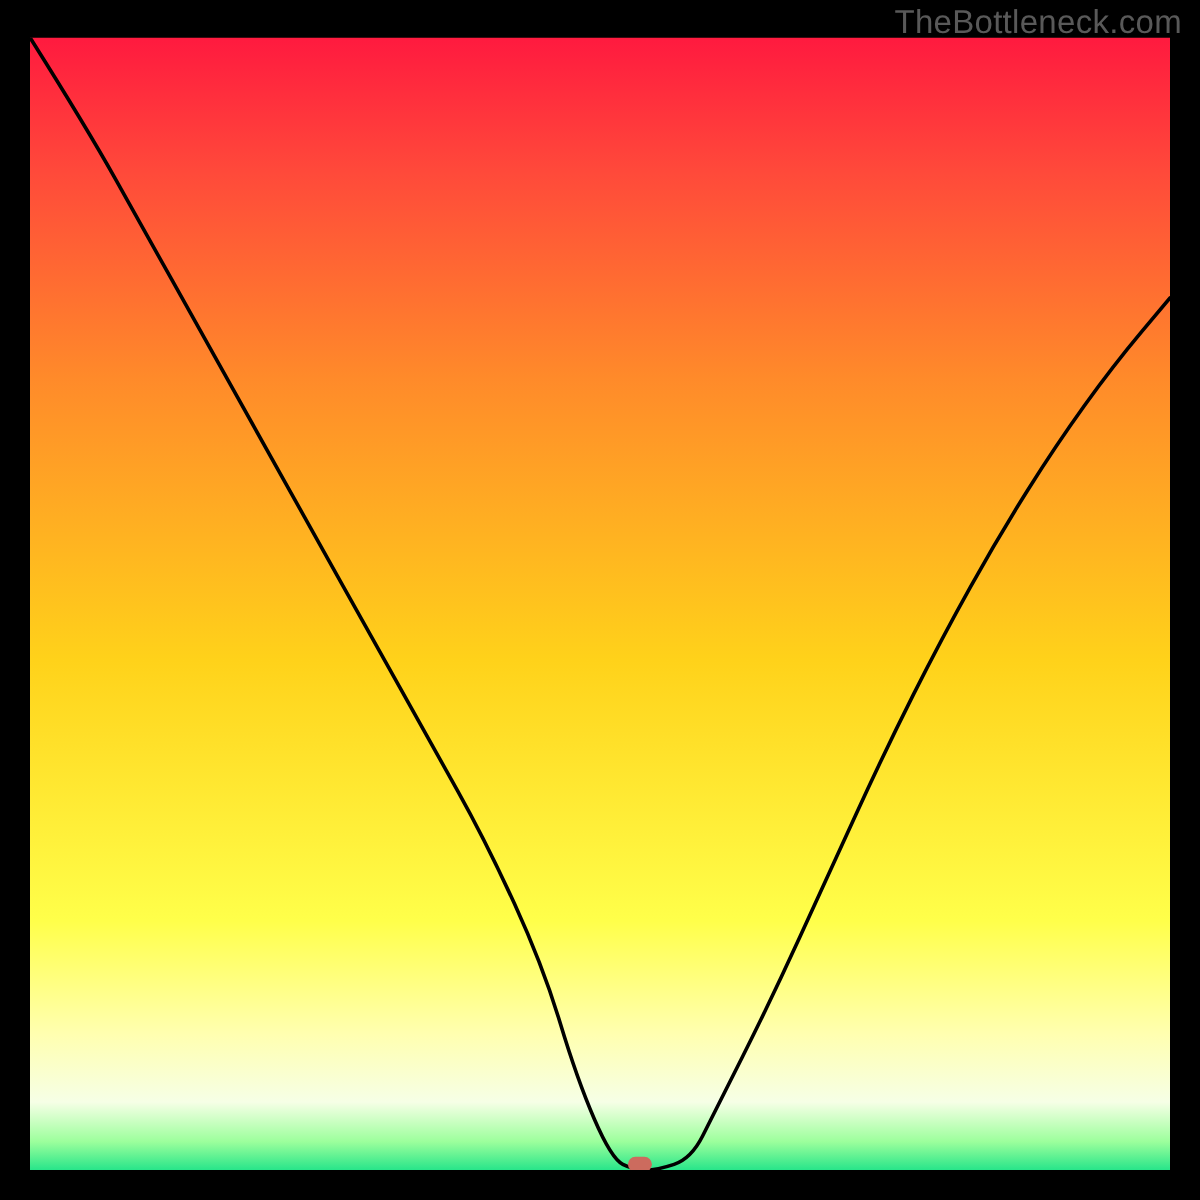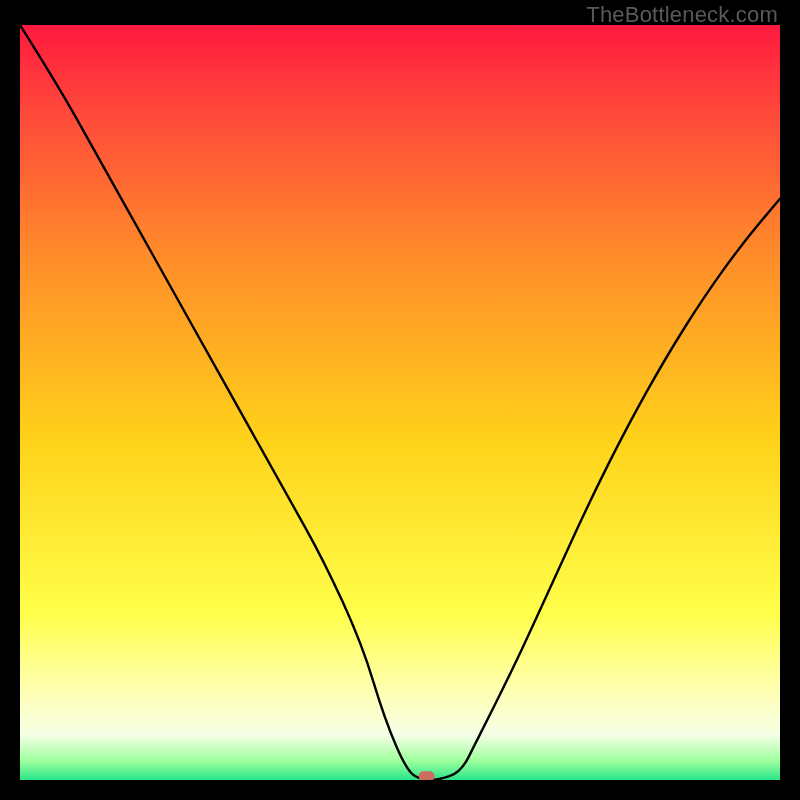--- a/index.html
+++ b/index.html
@@ -13,21 +13,21 @@
   }
   .frame {
     position: relative;
     width: 800px;
     height: 800px;
     box-sizing: border-box;
   }
   .watermark {
     position: absolute;
     top: 2px;
-    right: 22px;
+    right: 12px;
     color: #595959;
     font-size: 22px;
     font-weight: 500;
     z-index: 3;
     letter-spacing: 0.2px;
   }
   svg.plot {
     position: absolute;
     left: 20px;
     top: 25px;

